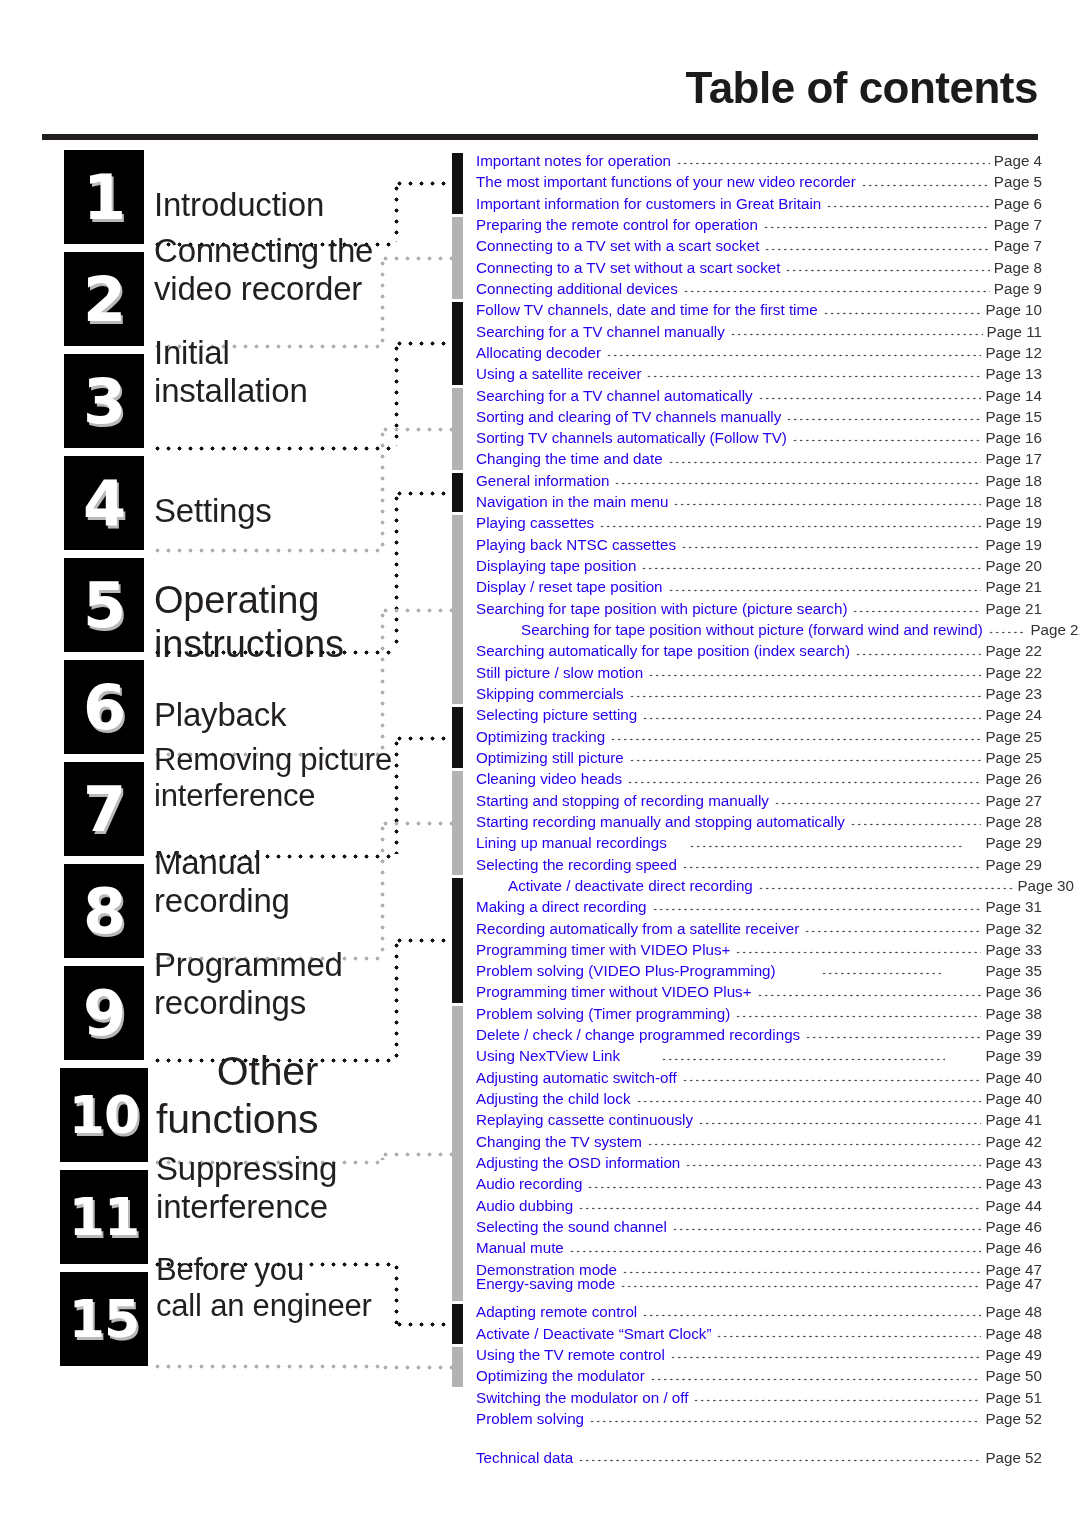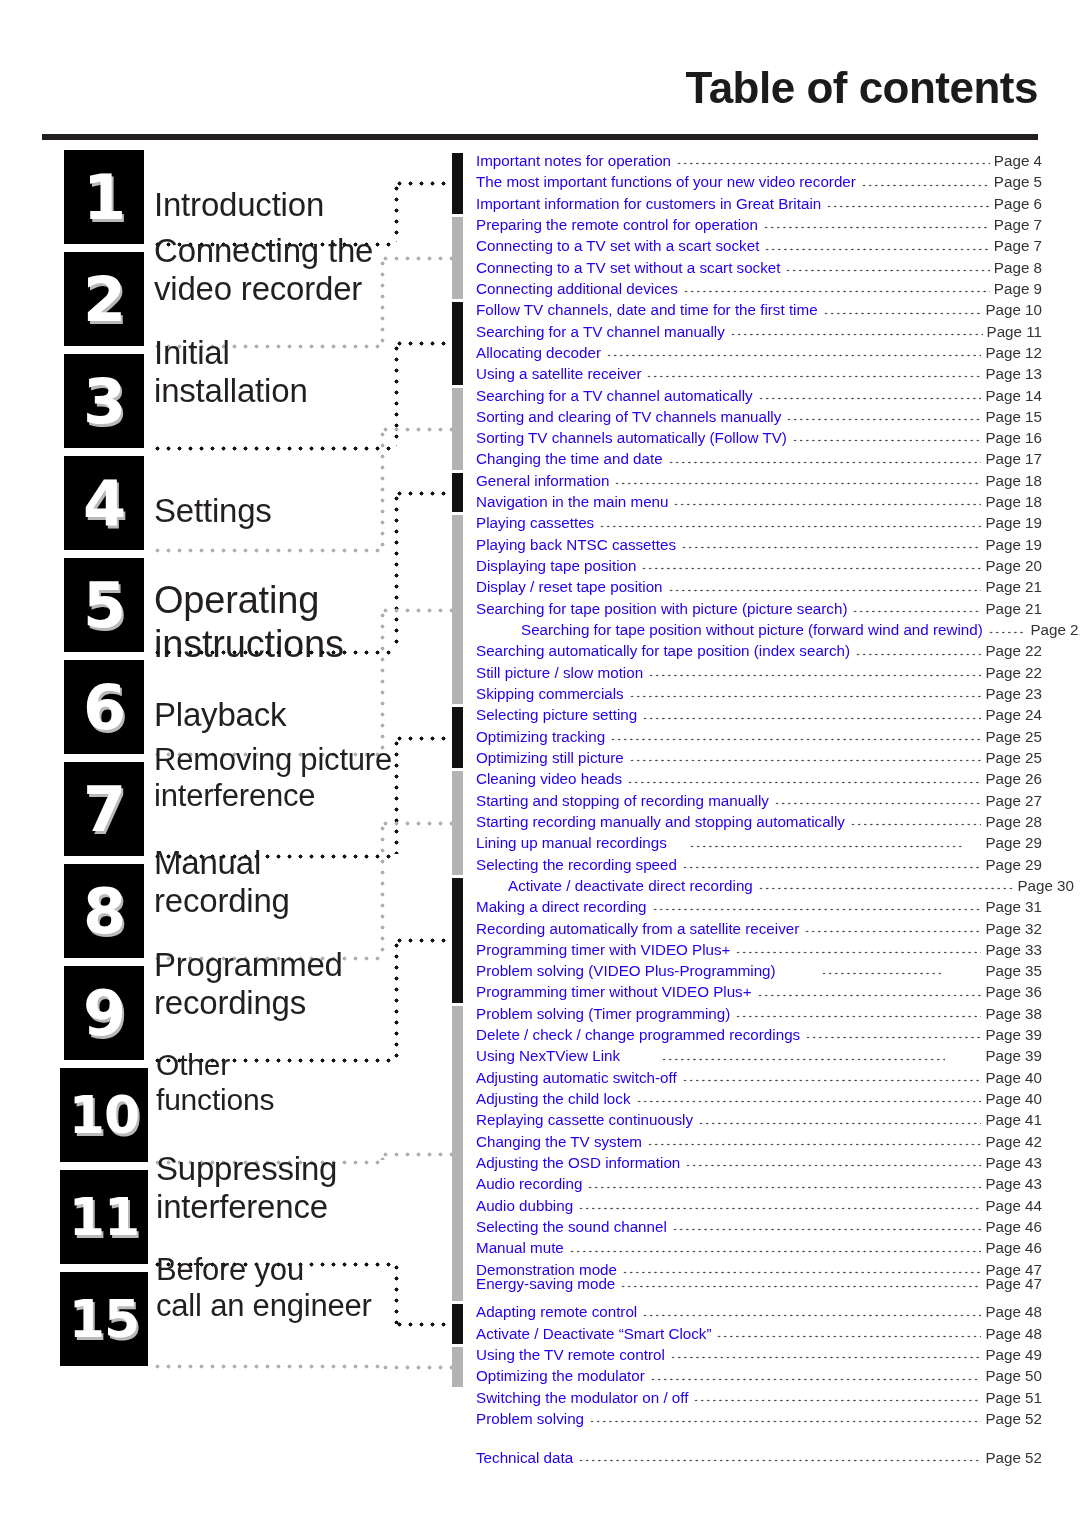--- a/index.html
+++ b/index.html
@@ -197,21 +197,21 @@
       <div class="chapter" style="top: 0px;">
         <div class="chap-box" style="top: 820px; height: 94px; font-size: 62px; width: 80px; left: 22px;">9</div>
         <div class="chap-title" style="top: 800px; font-size: 33px; left: 112px; white-space: pre;">Programmed
 recordings</div>
       </div>
       <div class="chap-underline dots-h-black" style="top: 912px; width: 242px;"></div>
       <div class="dots-v-black" style="left: 352px; top: 794.34px; height: 117.66px;"></div>
       <div class="dots-lead-black" style="left: 352px; top: 792.34px; width: 58px;"></div>
       <div class="chapter" style="top: 0px;">
         <div class="chap-box" style="top: 922px; height: 94px; font-size: 52px; width: 88px; left: 18px;">10</div>
-        <div class="chap-title" style="top: 902px; font-size: 30px; left: 114px; white-space: pre;">Other
+        <div class="chap-title" style="top: 902px; font-size: 41px; left: 114px; white-space: pre; text-align: right;">Other
 functions</div>
       </div>
       <div class="chap-underline dots-h-gray" style="top: 1014px; width: 228px;"></div>
       <div class="dots-v-gray" style="left: 338px; top: 1007.54px; height: 6.46px;"></div>
       <div class="dots-lead-gray" style="left: 338px; top: 1005.54px; width: 72px;"></div>
       <div class="chapter" style="top: 0px;">
         <div class="chap-box" style="top: 1024px; height: 94px; font-size: 52px; width: 88px; left: 18px;">11</div>
         <div class="chap-title" style="top: 1004px; font-size: 33px; left: 114px; white-space: pre;">Suppressing
 interference</div>
       </div>

